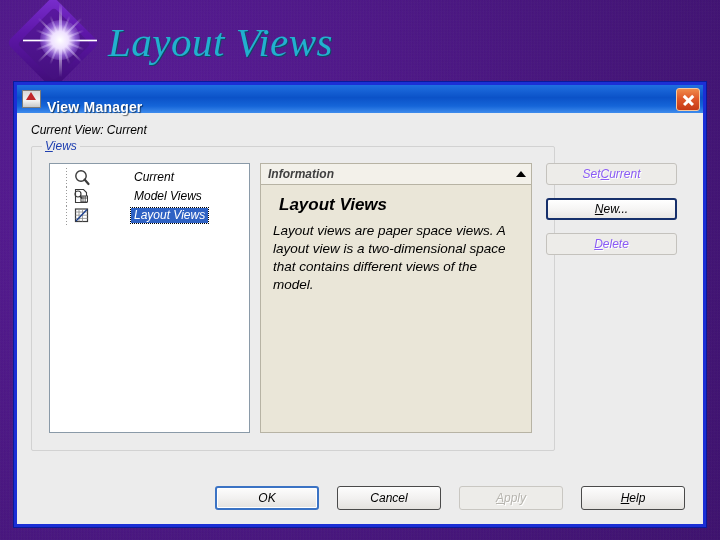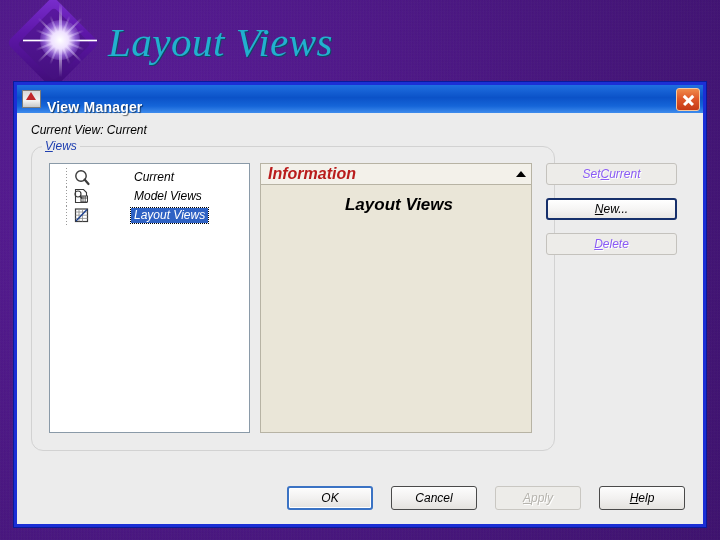--- a/index.html
+++ b/index.html
@@ -120,23 +120,22 @@
   #current-view-line {
     position: absolute; left: 14px; top: 10px;
     font-size: 12px; color: #000;
   }
 
   
   #views-group {
     position: absolute; left: 14px; top: 33px;
     width: 524px; height: 305px;
     border: 1px solid #d2d2d2;
-    border-radius: 12px;
+    border-radius: 2px;
     box-sizing: border-box;
-    text-align: center;
   }
   #views-legend {
     position: absolute; left: 10px; top: -8px;
     background: #ececec;
     padding: 0 3px;
     font-size: 12px; color: #1f3fb0;
   }
   #views-legend u { text-decoration: underline; }
 
   
@@ -195,21 +194,21 @@
     border: 1px solid #b7b3a4;
     background: #eae6d8;
     box-sizing: border-box;
   }
   #info-header {
     height: 20px;
     background: #f3f1ea;
     border-bottom: 1px solid #b7b3a4;
     display: flex; align-items: center; justify-content: space-between;
     padding: 0 5px 0 7px;
-    font-size: 16px; font-weight: bold; color: #b91c1c;
+    font-size: 12px; font-weight: bold; color: #404040;
   }
   #info-collapse {
     width: 0; height: 0;
     border-left: 5px solid transparent;
     border-right: 5px solid transparent;
     border-bottom: 6px solid #000;
     cursor: pointer;
   }
   #info-body { padding: 10px 12px; }
   #info-title {
@@ -247,21 +246,21 @@
     background: linear-gradient(to bottom, #ffffff 0%, #f5f4f3 55%, #e9e7e4 100%);
   }
   .btn u { text-decoration: underline; }
 
   
   #bottom-buttons {
     position: absolute; right: 18px; bottom: 14px;
     display: flex; gap: 18px;
   }
   .btn-bottom {
-    width: 86px; height: 24px;
+    width: 104px; height: 24px;
     font-size: 12px;
     display: flex; align-items: center; justify-content: center;
     border: 1px solid #4a4a4a;
     border-radius: 3px;
     background: linear-gradient(to bottom, #fdfdfd 0%, #f2f1f0 50%, #e4e2df 100%);
     color: #000; cursor: pointer; box-sizing: border-box;
   }
   .btn-bottom.default {
     border: 2px solid #3b73c4;
     box-shadow: inset 0 0 0 1px #ffffff;
@@ -365,20 +364,21 @@
 
         </div>
 
         <div id="info-panel">
           <div id="info-header">
             <span>Information</span>
             <span id="info-collapse"></span>
           </div>
           <div id="info-body">
             <div id="info-title">Layout Views</div>
+            <div id="info-text">Layout views are paper space views.  A layout view is a two-dimensional space that contains different views of the model.</div>
           </div>
         </div>
 
         <div id="side-buttons">
           <div class="btn disabled">
               <span>Set </span>
               <u>C</u>
               <span>urrent</span>
             </div>
           <div class="btn focused">

